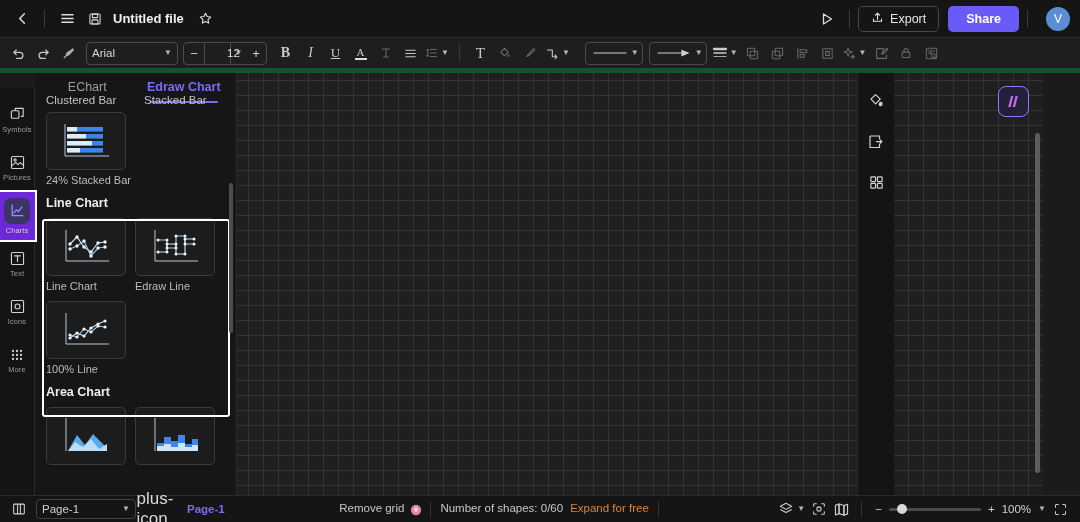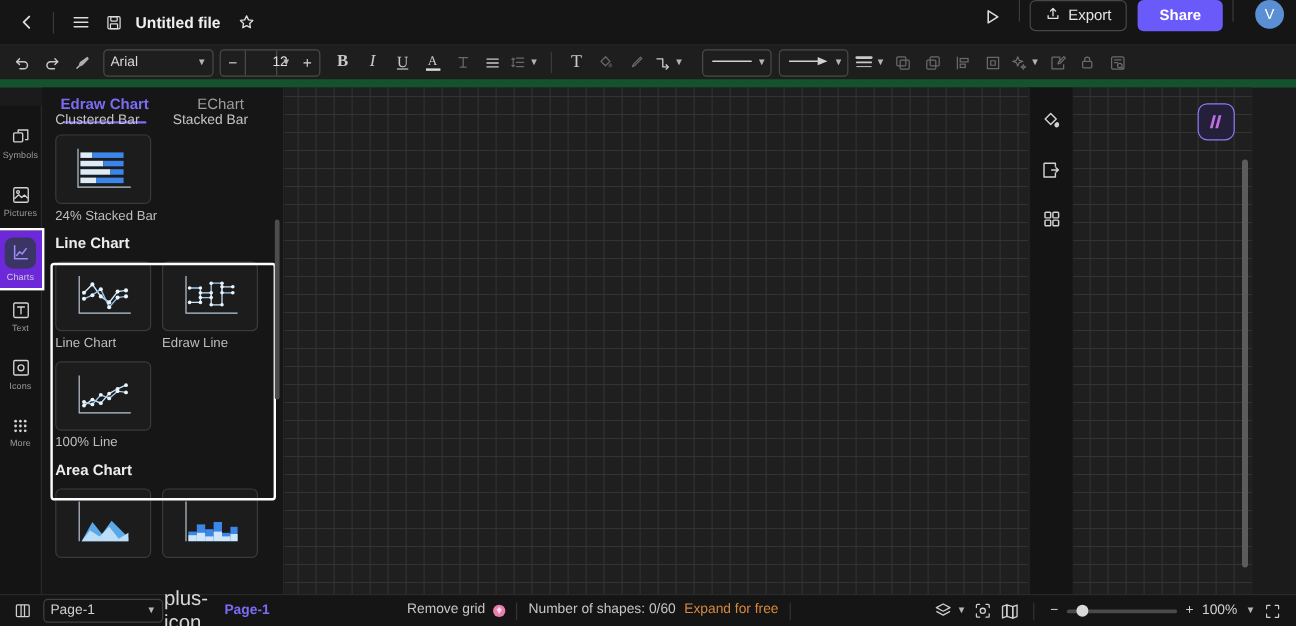--- a/index.html
+++ b/index.html
@@ -14,21 +14,21 @@
   .app { position: relative; width: 894px; height: 522px; }
 
   
   .header {
     position: absolute; top: 0; left: 0; width: 1080px; height: 38px;
     background: #151515;
     display: flex; align-items: center;
     border-bottom: 1px solid #2a2a2a;
   }
   .hdr-left { display: flex; align-items: center; height: 100%; padding-left: 8px; }
-  .hdr-right { margin-left: auto; display: flex; height: 100%; padding-right: 10px; }
+  .hdr-right { margin-left: auto; display: flex; align-items: center; height: 100%; padding-right: 10px; }
   .icon-btn {
     width: 28px; height: 28px; display: flex; align-items: center; justify-content: center;
     border-radius: 4px; cursor: pointer; color: #dcdcdc;
   }
   .vsep { width: 1px; height: 18px; background: #3a3a3a; margin: 0 8px; }
   .file-title { font-size: 13px; font-weight: bold; color: #f0f0f0; margin: 0 8px 0 4px; white-space: nowrap; }
   .export-btn {
     display: flex; align-items: center; gap: 6px;
     height: 26px; padding: 0 12px; border: 1px solid #474747; border-radius: 5px;
     font-size: 12.5px; color: #e6e6e6; cursor: pointer; background: transparent;
@@ -46,21 +46,21 @@
   }
   .avatar {
     width: 24px; height: 24px; border-radius: 50%; background: #5b8fd4;
     color: #fff; font-size: 12px; display: flex; align-items: center; justify-content: center;
     margin-left: 10px; cursor: pointer;
   }
 
   
   .toolbar {
     position: absolute; top: 38px; left: 0; width: 1080px; height: 35px;
-    background: #1e1e1e; border-bottom: 7px solid #14532d;
+    background: #1e1e1e; border-bottom: 5px solid #14532d;
     display: flex; align-items: center; padding: 0 6px;
   }
   .tb-icon {
     width: 25px; height: 25px; display: flex; align-items: center; justify-content: center;
     border-radius: 4px; cursor: pointer; color: #c9c9c9; flex: none;
   }
   .tb-icon.dim { color: #6a6a6a; }
   .font-select {
     display: flex; align-items: center; height: 23px; width: 92px;
     border: 1px solid #4a4a4a; border-radius: 4px; padding: 0 5px;
@@ -504,22 +504,22 @@
             <circle cx="13.5" cy="13.5" r="1.3"></circle>
           </svg>
       </span>
       <span class="rlabel">More</span>
     </div>
   </div>
 
   <div class="panel">
 
     <div class="panel-tabs">
+      <div class="ptab">EChart</div>
       <div class="ptab active">Edraw Chart</div>
-      <div class="ptab">EChart</div>
     </div>
 
     <div class="panel-scroll">
 
       <div class="cut-row">
         <div class="cl">Clustered Bar</div>
         <div class="cl">Stacked Bar</div>
       </div>
 
       <div class="thumb-grid">

